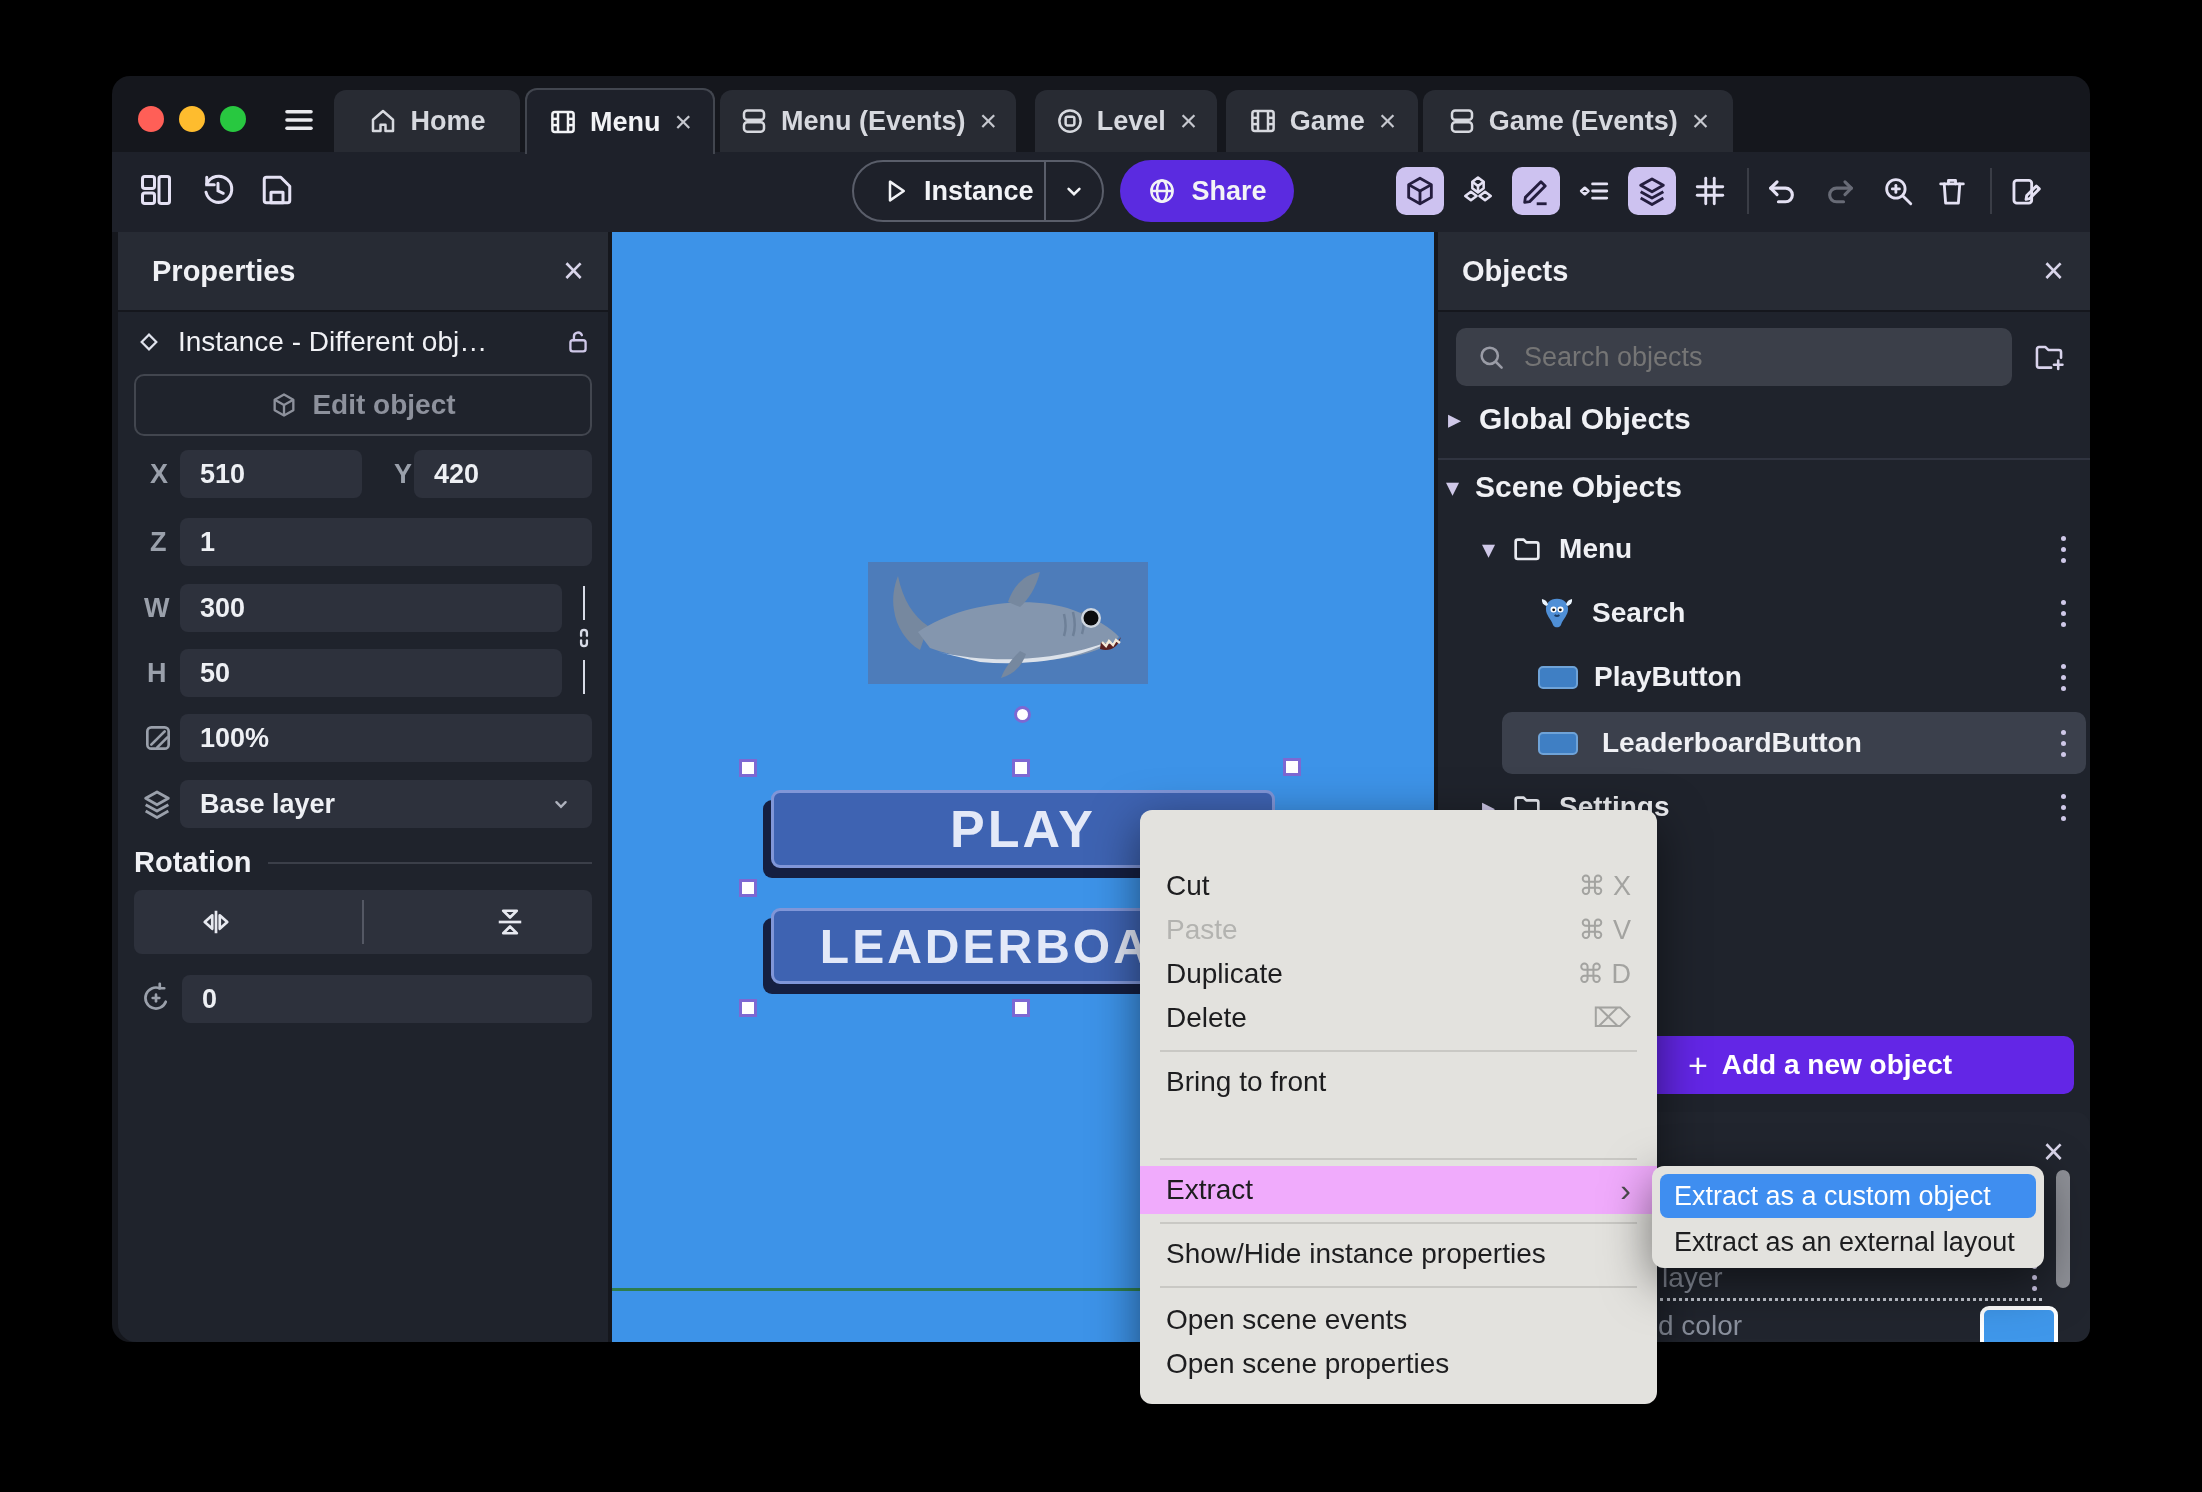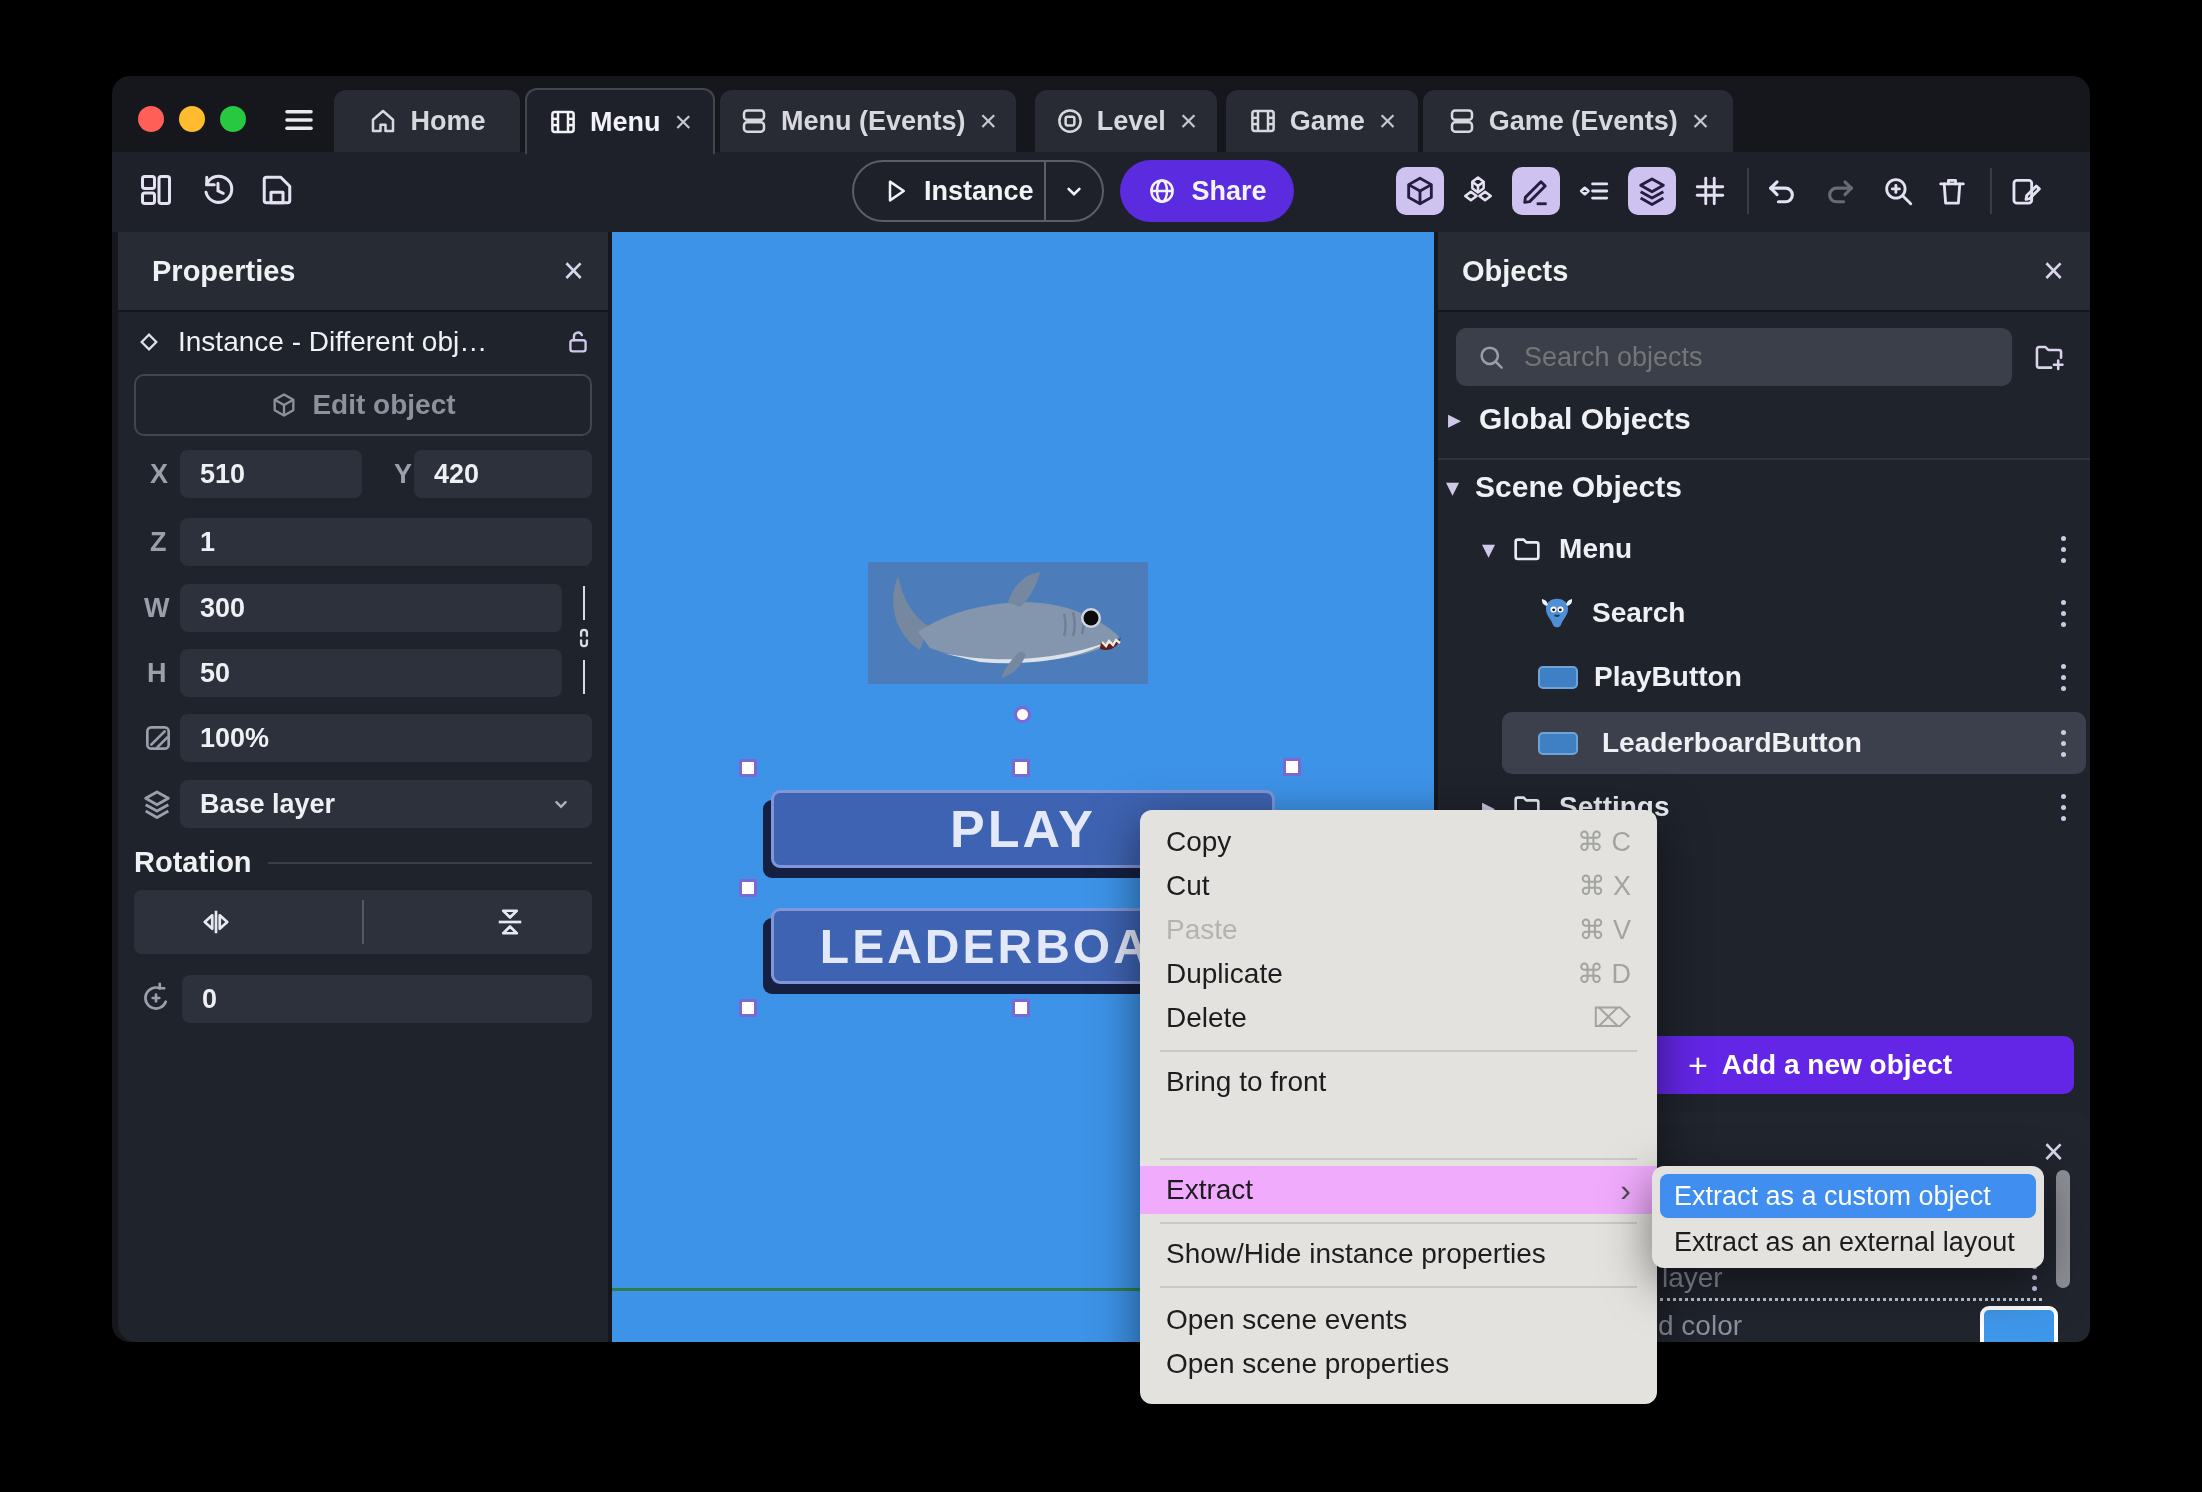--- a/index.html
+++ b/index.html
@@ -607,24 +607,20 @@
         <i style="background:#cfc8e8"></i>
         <i style="background:#cfc8e8"></i>
       </span>
     <div style="position:absolute;left:100px;top:186px;width:382px;border-top:3px dotted #c6cad4;"></div>
     <span class="dimtext" style="position:absolute;left:98px;top:198px;">d color</span>
     <div style="position:absolute;left:420px;top:194px;width:78px;height:44px;background:#3f97ea;border:4px solid #fff;border-radius:9px;box-sizing:border-box;"></div>
     <div style="position:absolute;left:496px;top:58px;width:14px;height:118px;background:#8e9097;border-radius:7px;"></div>
   </div>
 
   <div class="abs ctxmenu" style="left:1140px;top:810px;width:517px;height:594px;z-index:5;">
-    <div class="ctxitem" style="top:10px;">
-        <span>Copy</span>
-        <span class="sc">⌘ C</span>
-      </div>
     <div class="ctxitem" style="top:54px;">
         <span>Cut</span>
         <span class="sc">⌘ X</span>
       </div>
     <div class="ctxitem disabled" style="top:98px;">
         <span>Paste</span>
         <span class="sc">⌘ V</span>
       </div>
     <div class="ctxitem" style="top:142px;">
         <span>Duplicate</span>

